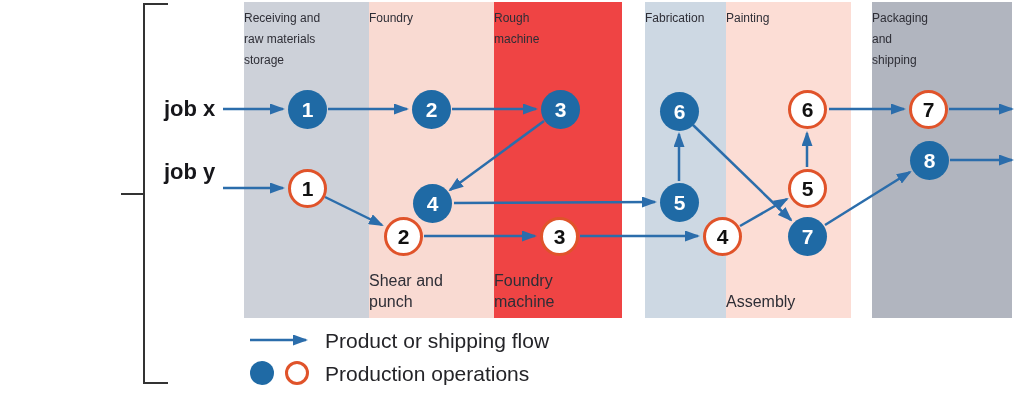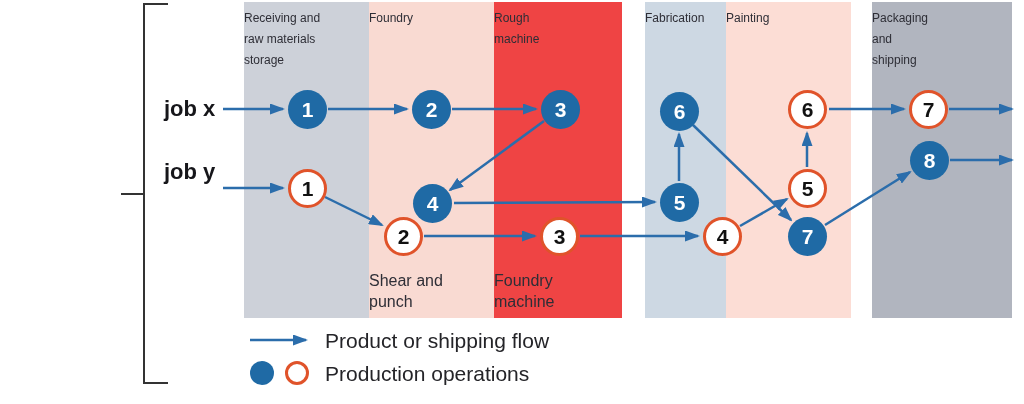--- a/index.html
+++ b/index.html
@@ -79,20 +79,21 @@
     <div class="dept-header">Rough
 machine</div>
     <div class="dept-footer">Foundry
 machine</div>
   </div>
   <div class="dept" style="left: 622px; width: 125px; background: rgb(205, 216, 227); margin-left: 23px;">
     <div class="dept-header">Fabrication</div>
   </div>
   <div class="dept" style="left: 726px; width: 125px; background: rgb(252, 221, 213);">
     <div class="dept-header">Painting</div>
+    <div class="dept-footer">Assembly</div>
   </div>
   <div class="dept" style="left: 872px; width: 140px; background: rgb(177, 181, 191);">
     <div class="dept-header">Packaging
 and
 shipping</div>
   </div>
 
   <svg class="arrows" width="1024" height="404">
     <defs>
       <marker id="ah" markerWidth="6" markerHeight="4.4" refX="5.2" refY="2.2" orient="auto" markerUnits="strokeWidth">

